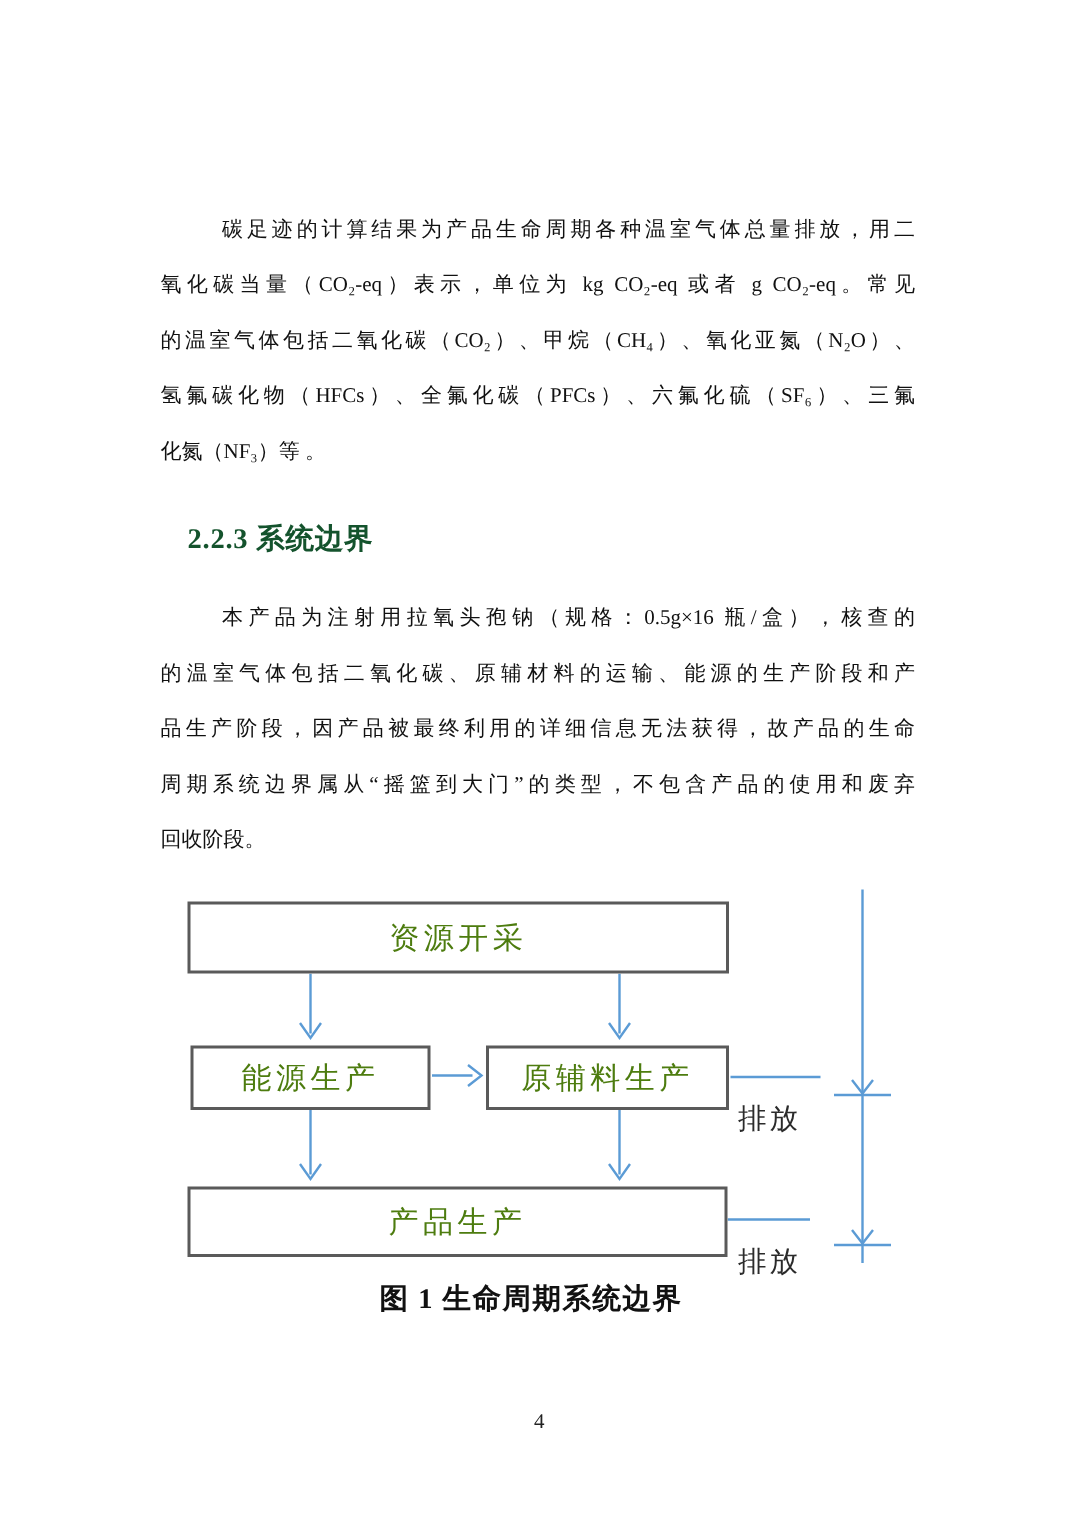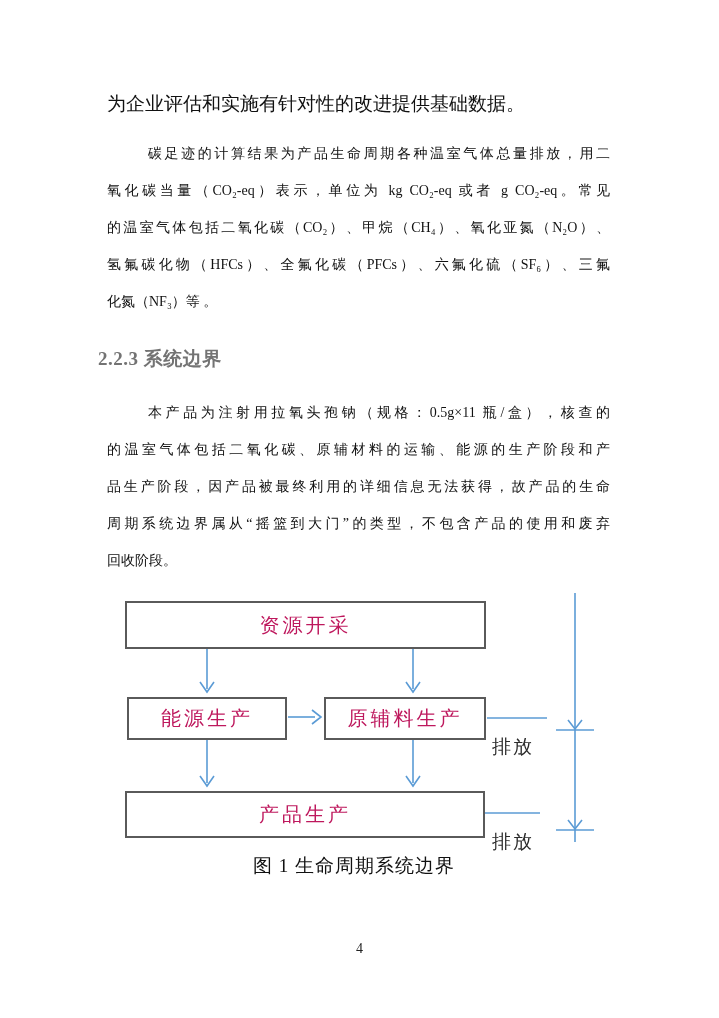--- a/index.html
+++ b/index.html
@@ -18,65 +18,64 @@
     border-bottom:2px solid #1f1f1f;padding-bottom:5px;
   }
   .bodyline{
     width:503px;font-size:14px;line-height:37px;color:#111;
     text-align:justify;text-align-last:justify;
   }
   .lastline{text-align-last:left;}
   .indent{text-indent:41px;}
   .p1{position:absolute;left:107px;top:87px;width:503px;font-size:19px;line-height:34px;color:#111;}
   .p2{position:absolute;left:107px;top:135px;}
-  .heading{position:absolute;left:98px;top:346px;font-size:19px;font-weight:bold;color:#737373;letter-spacing:0.5px;}
+  .heading{position:absolute;left:125px;top:346px;font-size:19px;font-weight:bold;color:#14532d;letter-spacing:0.5px;}
   .p3{position:absolute;left:107px;top:394px;}
   .diagram{position:absolute;left:0;top:585px;width:719px;height:275px;}
   .dbox{
     position:absolute;border:2px solid #5a5a5a;background:#fff;
     display:flex;align-items:center;justify-content:center;
-    font-size:20px;letter-spacing:3px;color:#be185d;
+    font-size:20px;letter-spacing:3px;color:#4d7c0f;
   }
   .box-top{left:125px;top:16px;width:357px;height:44px;}
   .box-left{left:127px;top:112px;width:156px;height:39px;}
   .box-right{left:324px;top:112px;width:158px;height:39px;}
   .box-bottom{left:125px;top:206px;width:356px;height:43px;}
   .dsvg{position:absolute;left:0;top:0;width:719px;height:275px;}
   .emit{
     position:absolute;font-size:19px;color:#2b2b2b;letter-spacing:2px;
     line-height:22px;
     margin-top:28px;
   }
   .emit1{left:492px;top:123px;}
   .emit2{left:492px;top:218px;}
   .caption{position:absolute;left:0;top:853px;width:708px;text-align:center;
-    font-size:19px;font-weight:normal;color:#111;letter-spacing:1px;}
+    font-size:19px;font-weight:bold;color:#111;letter-spacing:1px;}
   .pagenum{position:absolute;left:0;top:941px;width:719px;text-align:center;
     font-size:14px;color:#222;}
 </style>
 </head>
 <body>
 
 <div class="page">
 
 
-  <div class="p1">为企业评估和实施有针对性的改进提供基础数据。</div>
 
   <div class="p2">
     <div class="bodyline indent">碳足迹的计算结果为产品生命周期各种温室气体总量排放，用二</div>
     <div class="bodyline">氧化碳当量（CO₂-eq）表示，单位为 kg CO₂-eq 或者 g CO₂-eq。常见</div>
     <div class="bodyline">的温室气体包括二氧化碳（CO₂）、甲烷（CH₄）、氧化亚氮（N₂O）、</div>
     <div class="bodyline">氢氟碳化物（HFCs）、全氟化碳（PFCs）、六氟化硫（SF₆）、三氟</div>
     <div class="bodyline lastline">化氮（NF₃）等 。</div>
   </div>
 
   <div class="heading">2.2.3 系统边界</div>
 
   <div class="p3">
-    <div class="bodyline indent">本产品为注射用拉氧头孢钠（规格：0.5g×11 瓶/盒），核查的</div>
+    <div class="bodyline indent">本产品为注射用拉氧头孢钠（规格：0.5g×16 瓶/盒），核查的</div>
     <div class="bodyline">的温室气体包括二氧化碳、原辅材料的运输、能源的生产阶段和产</div>
     <div class="bodyline">品生产阶段，因产品被最终利用的详细信息无法获得，故产品的生命</div>
     <div class="bodyline">周期系统边界属从“摇篮到大门”的类型，不包含产品的使用和废弃</div>
     <div class="bodyline lastline">回收阶段。</div>
   </div>
 
   <div class="diagram">
 
     <svg class="dsvg" viewBox="0 0 719 275">
       <g stroke="#5b9bd5" stroke-width="1.6" fill="none">

